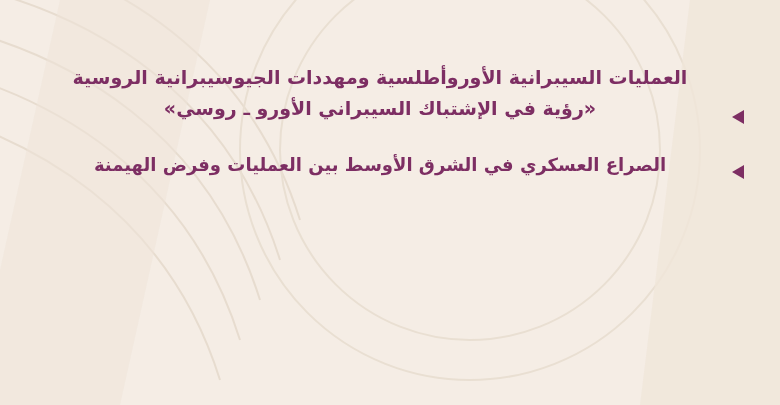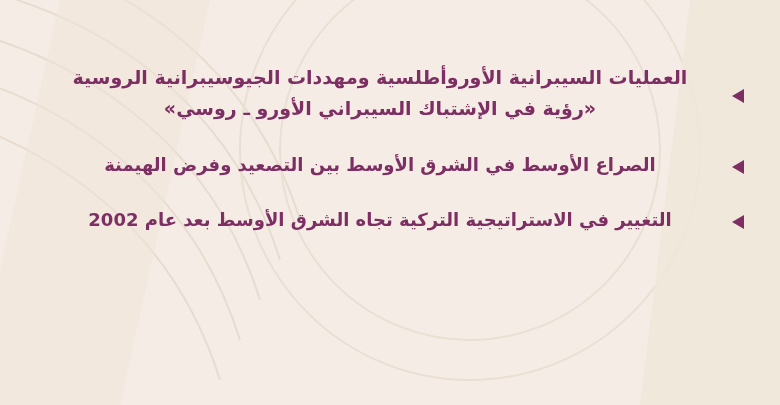--- a/index.html
+++ b/index.html
@@ -40,21 +40,21 @@
     height: 100%;
     padding: 62px 36px 30px 36px;
     display: flex;
     flex-direction: column;
     gap: 26px;
   }
 
   .item {
     display: flex;
     flex-direction: row;
-    align-items: center;
+    align-items: flex-end;
     justify-content: flex-start;
     gap: 14px;
   }
 
   .bullet {
     flex: 0 0 auto;
     width: 14px;
     height: 14px;
     margin-top: 6px;
     position: relative;
@@ -123,23 +123,19 @@
 
   <div class="list">
 
     <div class="item item-1 two-line">
       <span class="bullet"></span>
       <span class="item-text">العمليات السيبرانية الأوروأطلسية ومهددات الجيوسيبرانية الروسية «رؤية في الإشتباك السيبراني الأورو ـ روسي»</span>
     </div>
 
     <div class="item item-2">
       <span class="bullet"></span>
-      <span class="item-text">الصراع الأوسط في الشرق الأوسط بين التصعيد وفرض الهيمنة</span>
+      <span class="item-text">الصراع العسكري في الشرق الأوسط بين العمليات وفرض الهيمنة</span>
     </div>
 
-    <div class="item item-3">
-      <span class="bullet"></span>
-      <span class="item-text">التغيير في الاستراتيجية التركية تجاه الشرق الأوسط بعد عام 2002</span>
-    </div>
 
 
   </div>
 </div>
 
 </body></html>

